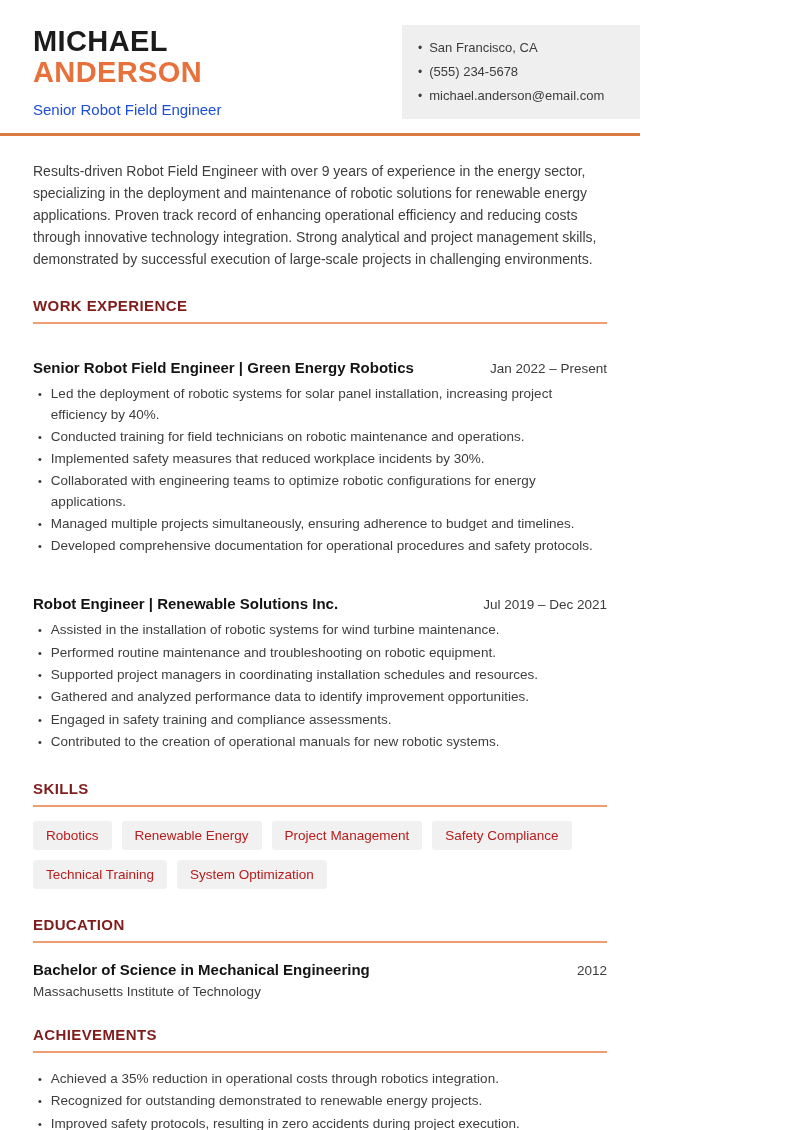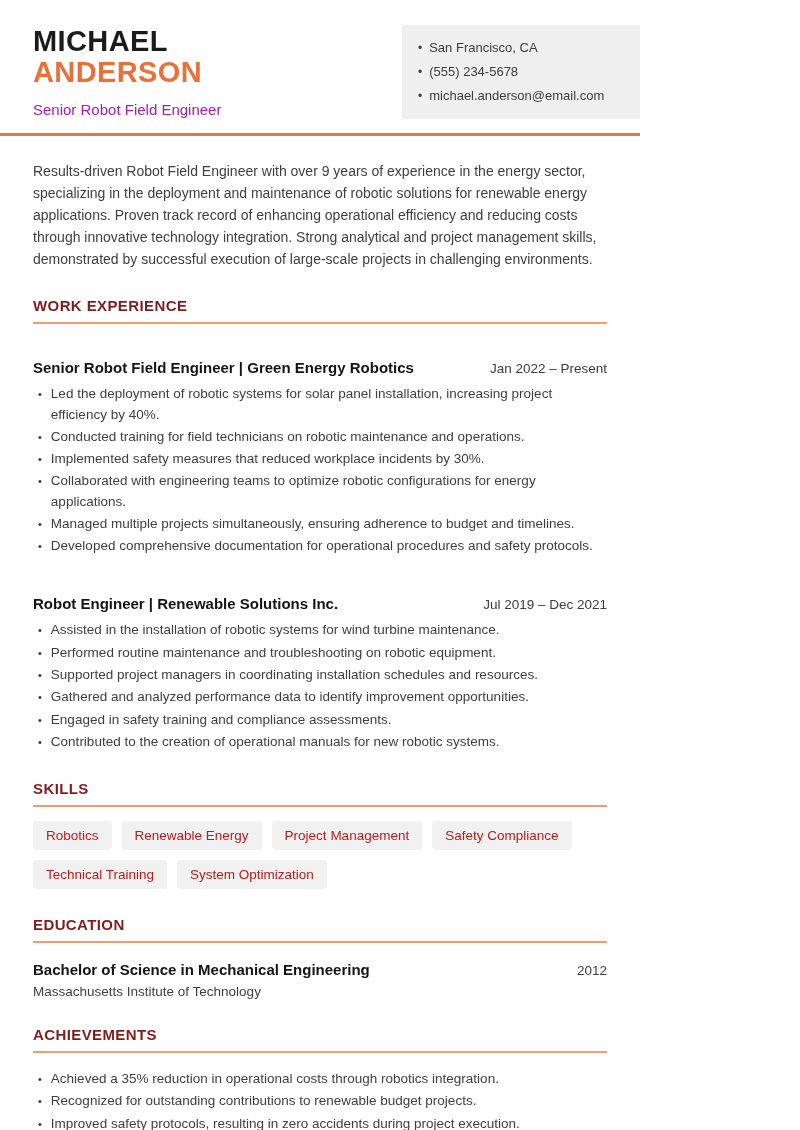--- a/index.html
+++ b/index.html
@@ -14,21 +14,21 @@
   .page { width: 640px; height: 1130px; background: #fff; position: relative; }
 
   
   .header { position: relative; height: 136px; }
   .name-block { position: absolute; left: 33px; top: 26px; }
   .name-line {
     font-size: 29px; font-weight: 800; letter-spacing: 0.4px;
     line-height: 31px; color: #1b1b1b;
   }
   .name-line.last { color: #e8703a; }
-  .job-subtitle { margin-top: 13px; font-size: 15px; color: #a21caf; }
+  .job-subtitle { margin-top: 13px; font-size: 15px; color: #1d4ed8; }
 
   .contact-card {
     position: absolute; top: 25px; right: 0; width: 238px;
     background: #efefef; padding: 11px 12px 11px 16px;
   }
   .contact-item {
     display: flex; align-items: baseline;
     font-size: 13px; line-height: 23px; color: #3c3c3c;
     white-space: nowrap;
   }
@@ -216,21 +216,21 @@
     <div class="section" style="margin-top:14px;">
       <div class="section-heading">ACHIEVEMENTS</div>
       <div class="section-divider"></div>
       <ul class="blist" style="margin-top:15px;">
         <li>
             <span class="blt">•</span>
             <span>Achieved a 35% reduction in operational costs through robotics integration.</span>
           </li>
         <li>
             <span class="blt">•</span>
-            <span>Recognized for outstanding contributions to renewable budget projects.</span>
+            <span>Recognized for outstanding demonstrated to renewable energy projects.</span>
           </li>
         <li>
             <span class="blt">•</span>
             <span>Improved safety protocols, resulting in zero accidents during project execution.</span>
           </li>
       </ul>
     </div>
 
     <div class="section" style="margin-top:16px;">
       <div class="section-heading">LANGUAGES</div>

